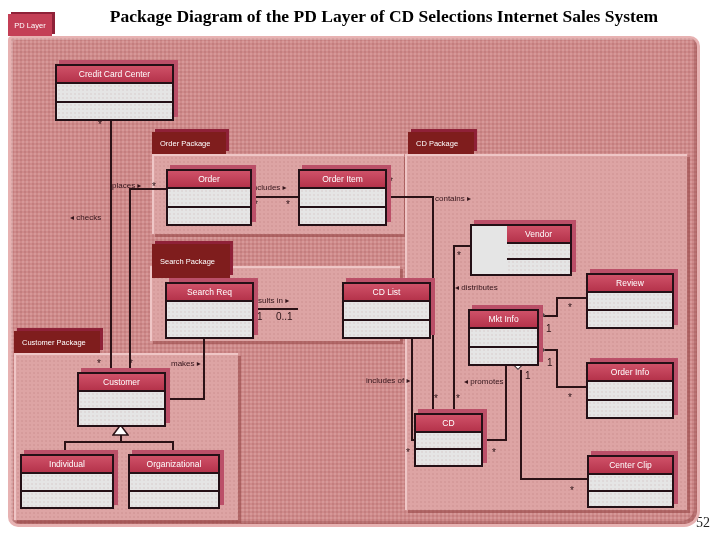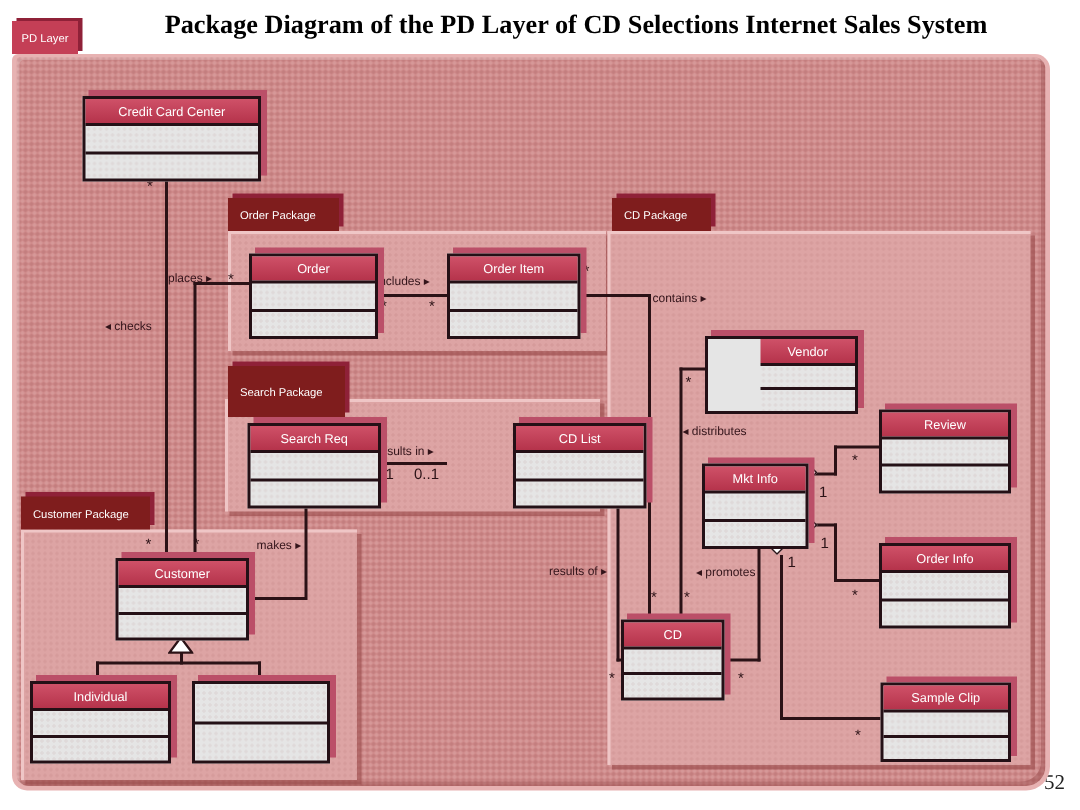--- a/index.html
+++ b/index.html
@@ -115,21 +115,21 @@
 <div class="abs dia" style="left:533px;top:345px;"></div>
 <div class="abs dia" style="left:513px;top:358px;"></div>
 
 <div class="abs rlabel" style="left:112px;top:181px;">places ▸</div>
 <div class="abs rlabel" style="left:70px;top:213px;">◂ checks</div>
 <div class="abs rlabel" style="left:251px;top:183px;">includes ▸</div>
 <div class="abs rlabel" style="left:435px;top:194px;">contains ▸</div>
 <div class="abs rlabel" style="left:455px;top:283px;">◂ distributes</div>
 <div class="abs rlabel" style="left:251px;top:296px;">results in ▸</div>
 <div class="abs rlabel" style="left:171px;top:359px;">makes ▸</div>
-<div class="abs rlabel" style="left:366px;top:376px;">results of ▸</div>
+<div class="abs rlabel" style="left:366px;top:376px;">includes of ▸</div>
 <div class="abs rlabel" style="left:464px;top:377px;">◂ promotes</div>
 
 <div class="abs mult" style="left:98px;top:120px;">*</div>
 <div class="abs mult" style="left:152px;top:182px;">*</div>
 <div class="abs mult" style="left:254px;top:200px;">*</div>
 <div class="abs mult" style="left:286px;top:200px;">*</div>
 <div class="abs mult" style="left:389px;top:177px;">*</div>
 <div class="abs mult" style="left:457px;top:251px;">*</div>
 <div class="abs mult" style="left:257px;top:312px;">1</div>
 <div class="abs mult" style="left:276px;top:312px;">0..1</div>
@@ -184,20 +184,21 @@
   <div class="cls-h">Customer</div>
   <div class="cls-c"></div>
   <div class="cls-c"></div>
 </div>
 <div class="abs cls" style="left:20px;top:454px;width:90px;height:51px;">
   <div class="cls-h">Individual</div>
   <div class="cls-c"></div>
   <div class="cls-c"></div>
 </div>
 <div class="abs cls" style="left:128px;top:454px;width:88px;height:51px;">
+  <div class="cls-h">Organizational</div>
   <div class="cls-c"></div>
   <div class="cls-c"></div>
 </div>
 <div class="abs cls" style="left:586px;top:273px;width:84px;height:52px;">
   <div class="cls-h">Review</div>
   <div class="cls-c"></div>
   <div class="cls-c"></div>
 </div>
 <div class="abs cls" style="left:468px;top:309px;width:67px;height:53px;">
   <div class="cls-h">Mkt Info</div>
@@ -208,18 +209,18 @@
   <div class="cls-h">Order Info</div>
   <div class="cls-c"></div>
   <div class="cls-c"></div>
 </div>
 <div class="abs cls" style="left:414px;top:413px;width:65px;height:50px;">
   <div class="cls-h">CD</div>
   <div class="cls-c"></div>
   <div class="cls-c"></div>
 </div>
 <div class="abs cls" style="left:587px;top:455px;width:83px;height:49px;">
-  <div class="cls-h">Sample Clip</div>
+  <div class="cls-h">Center Clip</div>
   <div class="cls-c"></div>
   <div class="cls-c"></div>
 </div>
 
 <div class="abs" id="pagenum">52</div>
 
 </body></html>

